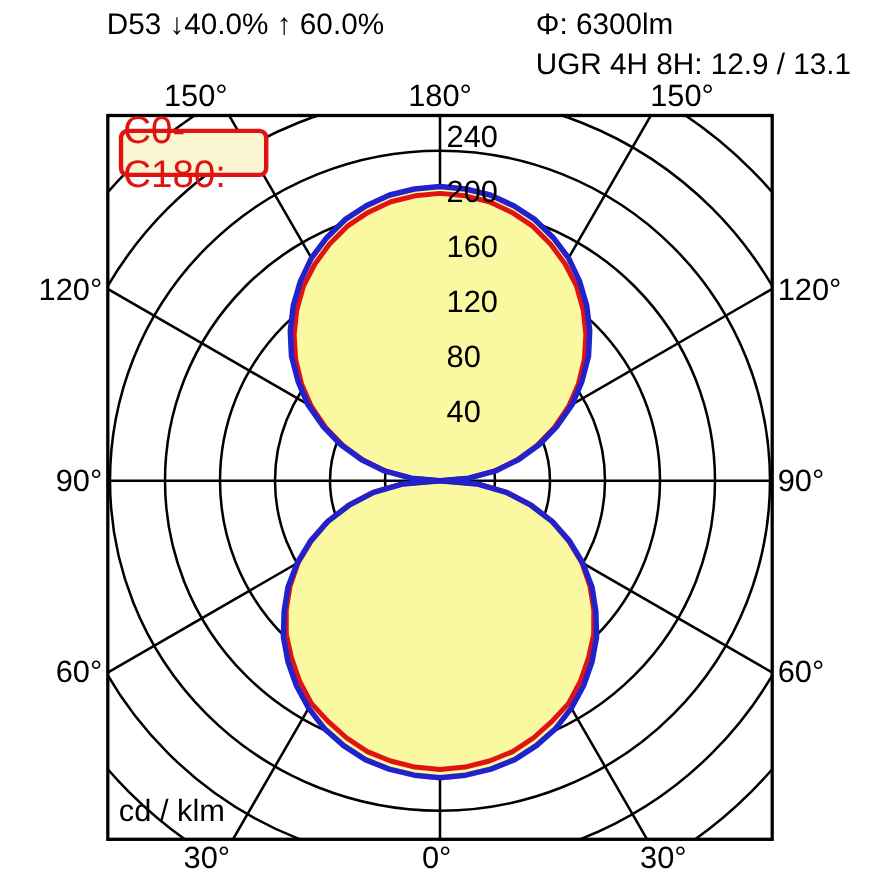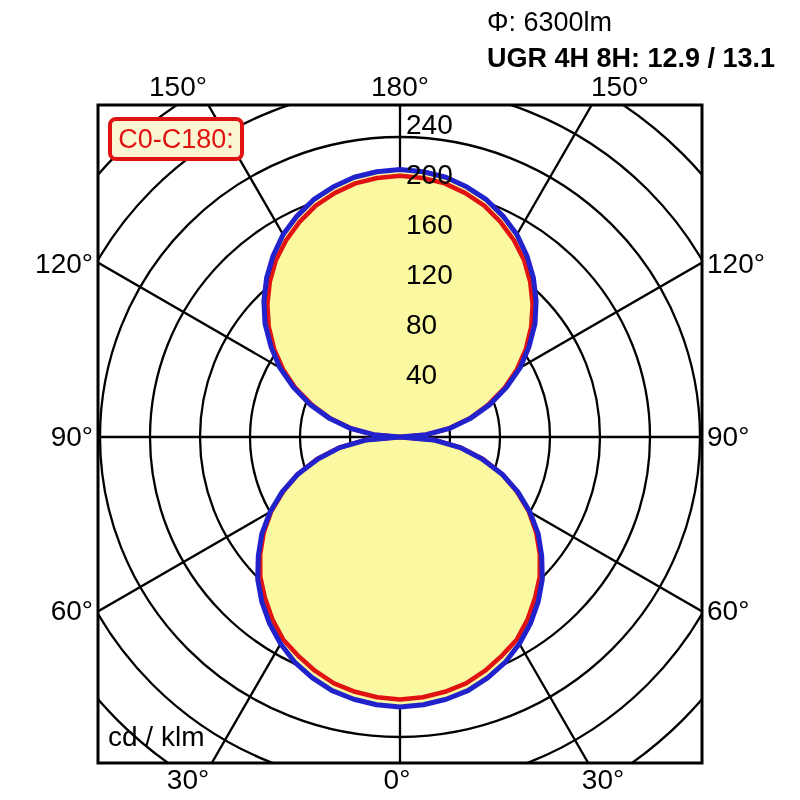--- a/index.html
+++ b/index.html
@@ -1,32 +1,33 @@
 <!DOCTYPE html>
 <html><head>
 <meta charset="utf-8">
 <style>
   html,body{margin:0;padding:0;background:#fff;}
   .page{position:relative;width:800px;height:800px;background:#fff;overflow:hidden;
         font-family:"Liberation Sans",sans-serif;}
   .hdr{position:absolute;font-size:27px;color:#000;white-space:pre;line-height:30px;}
   .hdr-left{left:97px;top:7px;}
   .hdr-phi{left:487px;top:7px;}
-  .hdr-ugr{left:487px;top:43px;font-weight:bold;}
+  .hdr-ugr{left:487px;top:43px;}
   #chart{position:absolute;left:0;top:0;}
   #chart text{font-family:"Liberation Sans",sans-serif;font-size:28px;fill:#000;}
   .legend{position:absolute;display:flex;align-items:center;justify-content:center;
-          border:4px solid #000;border-radius:8px;font-size:27px;box-sizing:border-box;}
+          border:4px solid #000;border-radius:8px;font-size:35px;box-sizing:border-box;}
   .legend-red{left:108px;top:117px;width:136px;height:44px;}
   .legend-blue{left:553px;top:116px;width:141px;height:46px;}
 </style>
 </head>
 <body>
 
 <div class="page">
+  <div class="hdr hdr-left">D53 ↓40.0% ↑ 60.0%</div>
   <div class="hdr hdr-phi">Φ: 6300lm</div>
   <div class="hdr hdr-ugr">UGR 4H 8H: 12.9 / 13.1</div>
 
   <svg id="chart" width="800" height="800" viewBox="0 0 800 800">
       <defs>
         <clipPath id="pc">
           <rect x="98" y="105" width="604" height="658"></rect>
         </clipPath>
       </defs>
       <g clip-path="url(#pc)">

